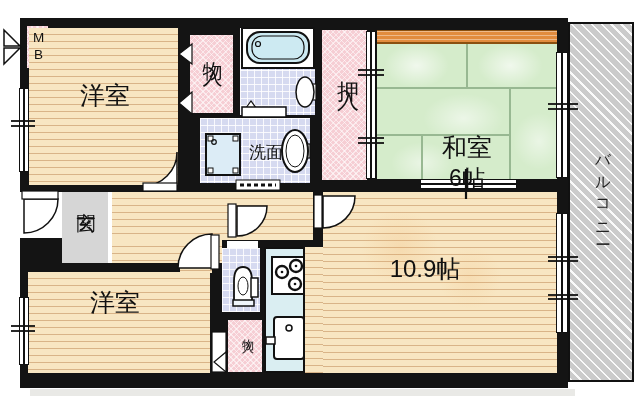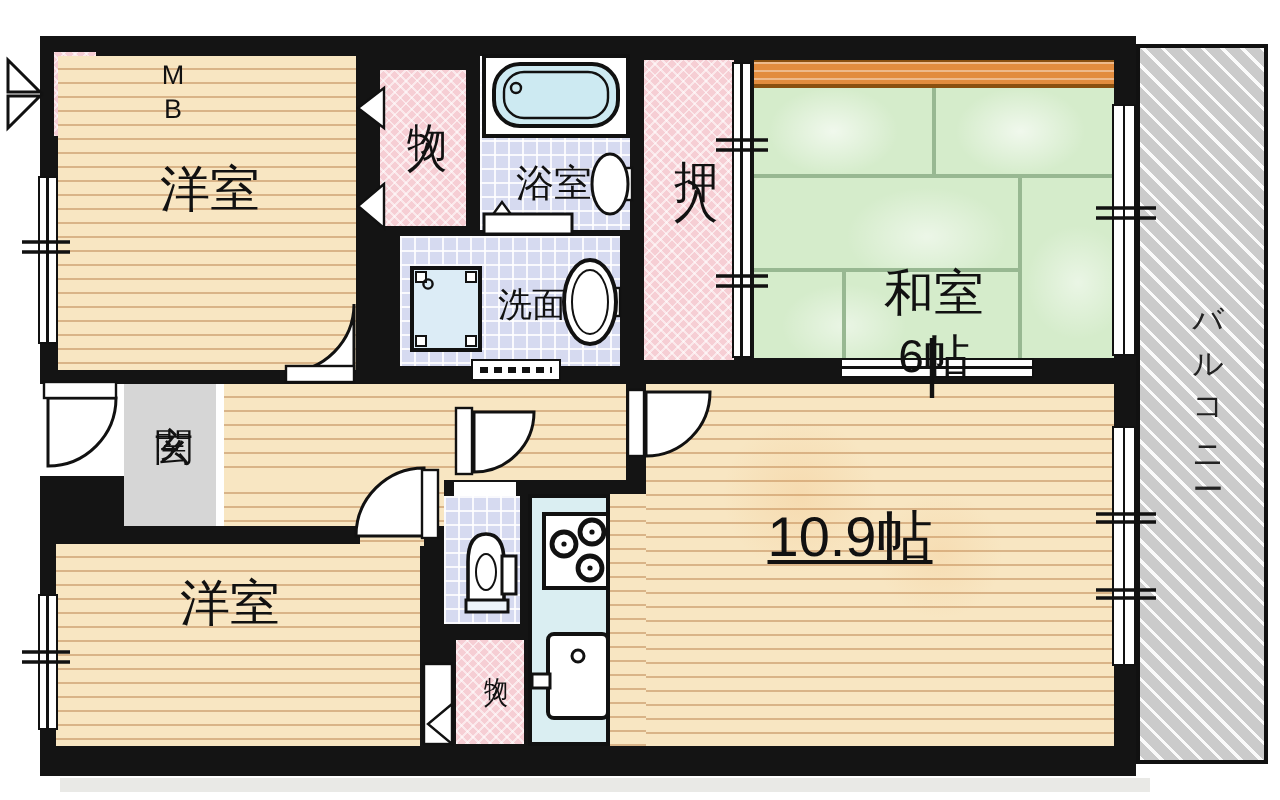--- a/index.html
+++ b/index.html
@@ -214,32 +214,31 @@
   <div class="label" style="left:387px;top:84px;width:160px;font-size:25px;line-height:31px;margin-top:48px;">
     <div>和室</div>
     <div style="font-size:23px;">6帖</div>
   </div>
 
   <div class="label" style="left:35px;top:287px;width:160px;font-size:25px;line-height:31px;">
     <div>洋室</div>
   </div>
 
   <div class="label" style="left:345px;top:252px;width:160px;font-size:27px;line-height:33px;">
-    <div style="font-size:28px;text-decoration:underline;">10.9帖</div>
+    <div style="font-size:24px;">10.9帖</div>
   </div>
 
   <div class="label vtext" style="left:73px;top:197px;font-size:19px;letter-spacing:3px;">玄関</div>
 
   <div class="label vtext" style="left:200px;top:46px;font-size:20px;letter-spacing:4px;">物入</div>
 
   <div class="label vtext" style="left:333px;top:63px;font-size:22px;letter-spacing:8px;">押入</div>
 
-  <div class="label" style="left:247px;top:79px;width:60px;font-size:19px;">浴室</div>
 
   <div class="label" style="left:239px;top:141px;width:54px;font-size:17px;text-align:center;">洗面</div>
 
   <div class="label vtext" style="left:239px;top:329px;font-size:12px;letter-spacing:2px;">物入</div>
 
   <div class="label vtext" style="left:592px;top:142px;font-size:15.5px;letter-spacing:6px;color:#222;">バルコニー</div>
 
-  <div class="label" style="left:31px;top:29px;width:15px;font-size:13.5px;line-height:17px;word-break:break-all;margin-left:48px;">MB</div>
+  <div class="label" style="left:31px;top:29px;width:15px;font-size:13.5px;line-height:17px;word-break:break-all;">MB</div>
 
 </div>
 
 </body></html>

